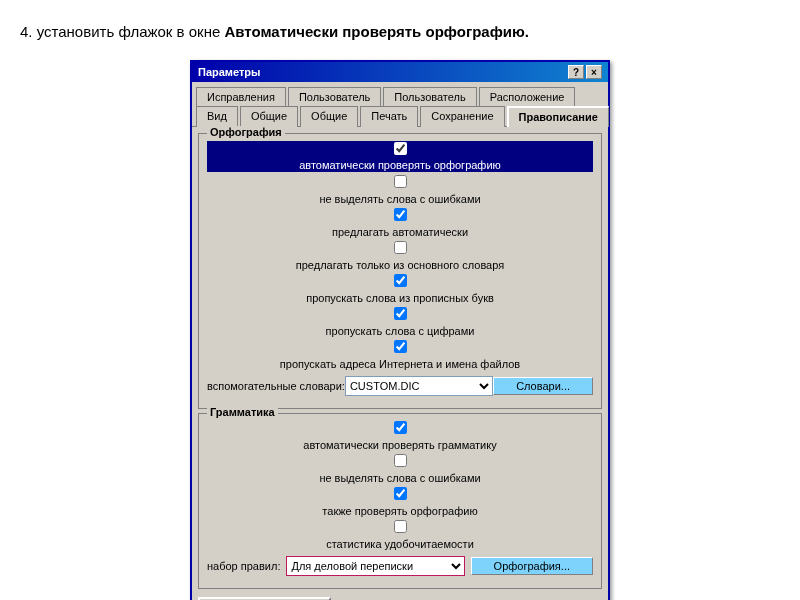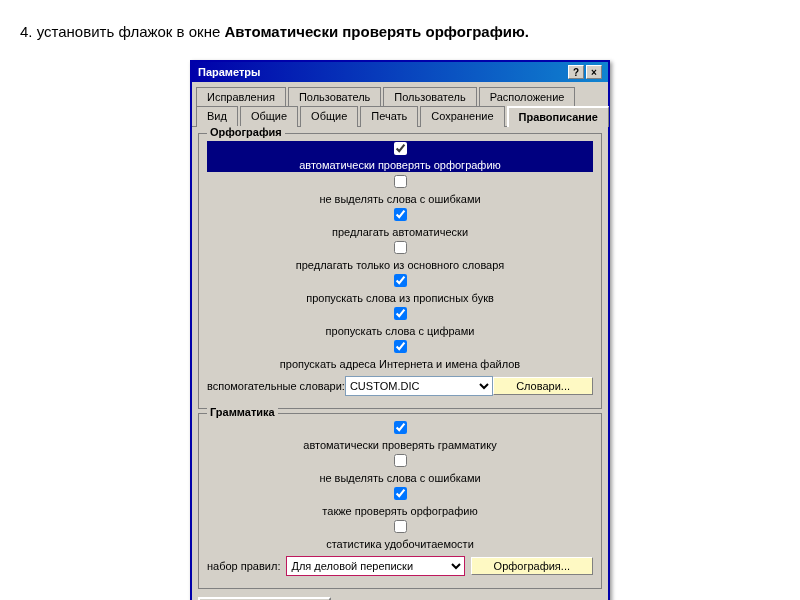--- a/index.html
+++ b/index.html
@@ -156,21 +156,21 @@
       flex: 1;
       height: 20px;
       font-size: 11px;
       background: #fff;
       border: 1px solid #7f9db9;
     }
 
     .dict-btn {
       padding: 2px 22px;
       font-size: 11px;
-      background: #fef9c3;
+      background: #7dd3fc;
       border: 1px solid #808080;
       border-top-color: #fff;
       border-left-color: #fff;
       cursor: pointer;
       white-space: nowrap;
     }
 
     .ruleset-row {
       display: flex;
       align-items: center;

